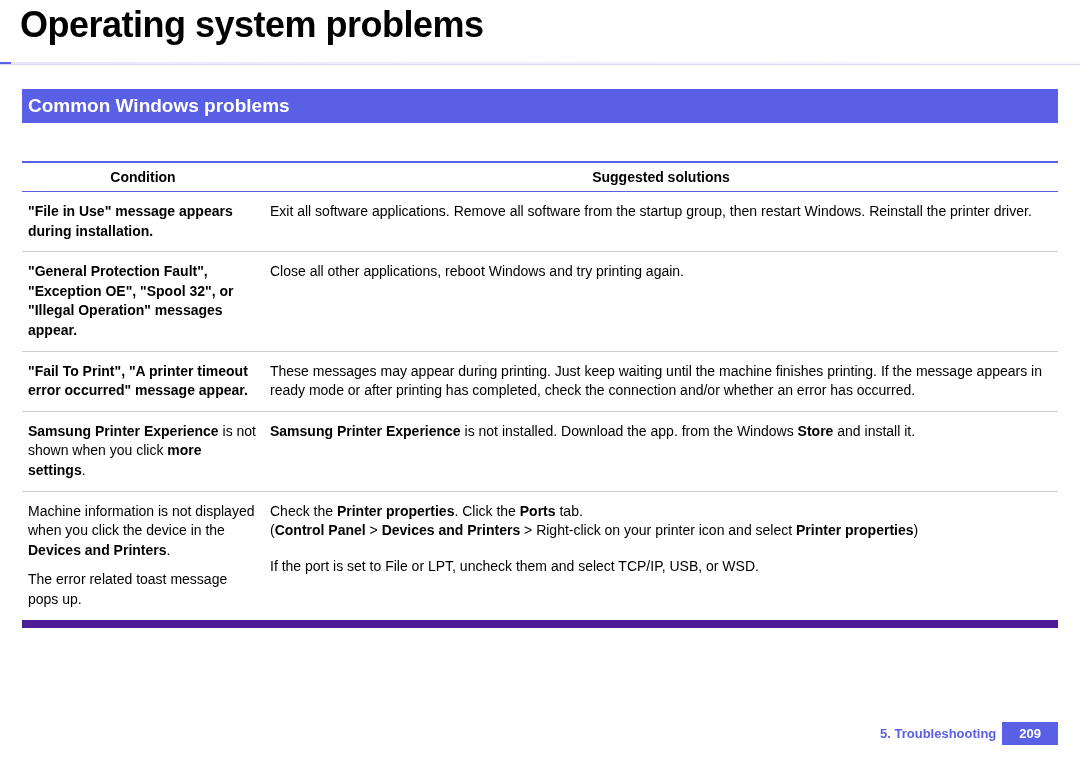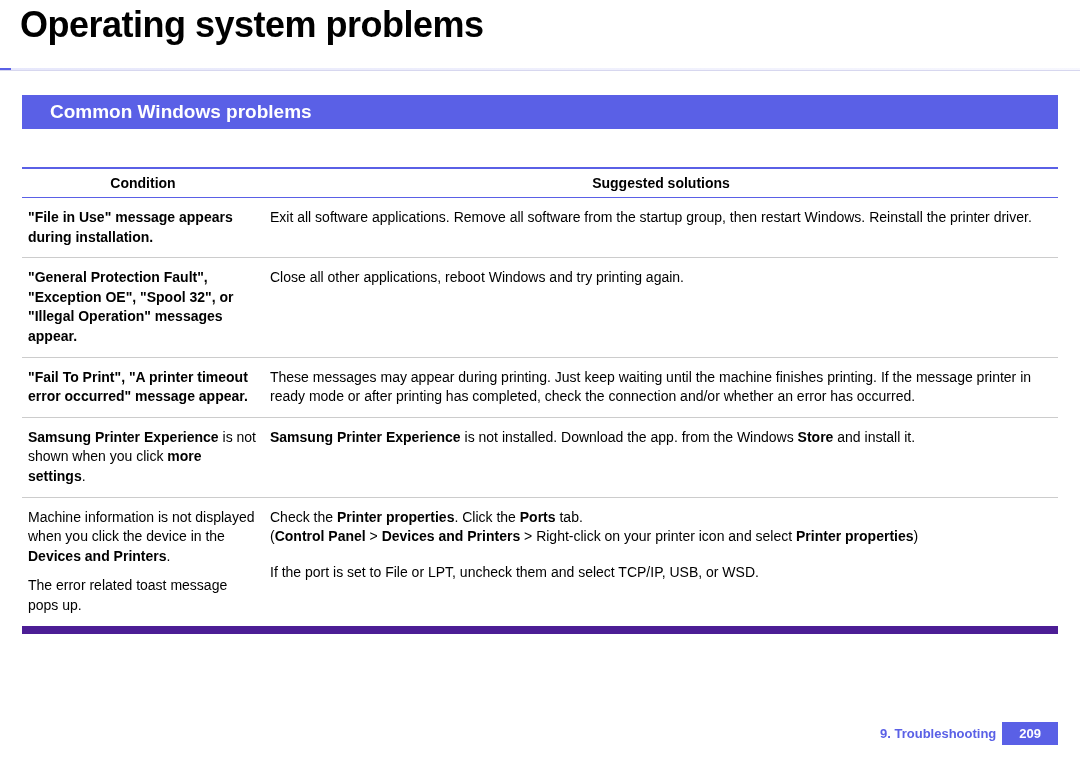--- a/index.html
+++ b/index.html
@@ -9,21 +9,21 @@
     background: #fff;
     color: #000;
     width: 1080px;
     height: 763px;
     position: relative;
     overflow: hidden;
   }
   .title-block {
     display: flex;
     align-items: flex-end;
-    margin-bottom: 14px;
+    margin-bottom: 8px;
   }
   .title-bar {
     width: 8px;
     background: #5a60e6;
   }
   .title-text {
     font-size: 36px;
     font-weight: 700;
     color: #000;
     padding: 4px 0 8px 12px;
@@ -36,21 +36,21 @@
     margin-bottom: 24px;
   }
   .content {
     padding: 0 22px;
   }
   .section-header {
     background: #5a60e6;
     color: #fff;
     font-size: 19px;
     font-weight: 700;
-    padding: 6px 28px;
+    padding: 6px 6px;
     margin-bottom: 38px;
   }
   table.troubleshoot {
     border-collapse: collapse;
     width: 100%;
     font-size: 14px;
   }
   table.troubleshoot th {
     text-align: center;
     font-weight: 700;
@@ -118,21 +118,21 @@
       <tr>
         <td class="cond">
           <span class="bold">"General Protection Fault", "Exception OE", "Spool 32", or "Illegal Operation" messages appear.</span>
         </td>
         <td>Close all other applications, reboot Windows and try printing again.</td>
       </tr>
       <tr>
         <td class="cond">
           <span class="bold">"Fail To Print", "A printer timeout error occurred" message appear.</span>
         </td>
-        <td>These messages may appear during printing. Just keep waiting until the machine finishes printing. If the message printer in ready mode or after printing has completed, check the connection and/or whether an error has occurred.</td>
+        <td>These messages may appear during printing. Just keep waiting until the machine finishes printing. If the message appears in ready mode or after printing has completed, check the connection and/or whether an error has occurred.</td>
       </tr>
       <tr>
         <td class="cond">
           <span class="bold">Samsung Printer Experience</span><span> is not shown when you click </span><span class="bold">more settings</span><span>.</span>
         </td>
         <td>
           <span class="bold">Samsung Printer Experience</span><span> is not installed. Download the app. from the  Windows </span><span class="bold">Store</span><span> and install it.</span>
         </td>
       </tr>
       <tr>
@@ -150,15 +150,15 @@
             <span>(</span><span class="bold">Control Panel</span><span> &gt; </span><span class="bold">Devices and Printers</span><span> &gt; Right-click on your printer icon and select </span><span class="bold">Printer properties</span><span>)</span>
           </div>
           <div>If the port is set to File or LPT, uncheck them and select TCP/IP, USB, or WSD.</div>
         </td>
       </tr>
     </tbody>
   </table>
 </div>
 
 <div class="footer">
-  <span>9.  Troubleshooting</span>
+  <span>5.  Troubleshooting</span>
   <span class="page-num">209</span>
 </div>
 
 </body></html>

